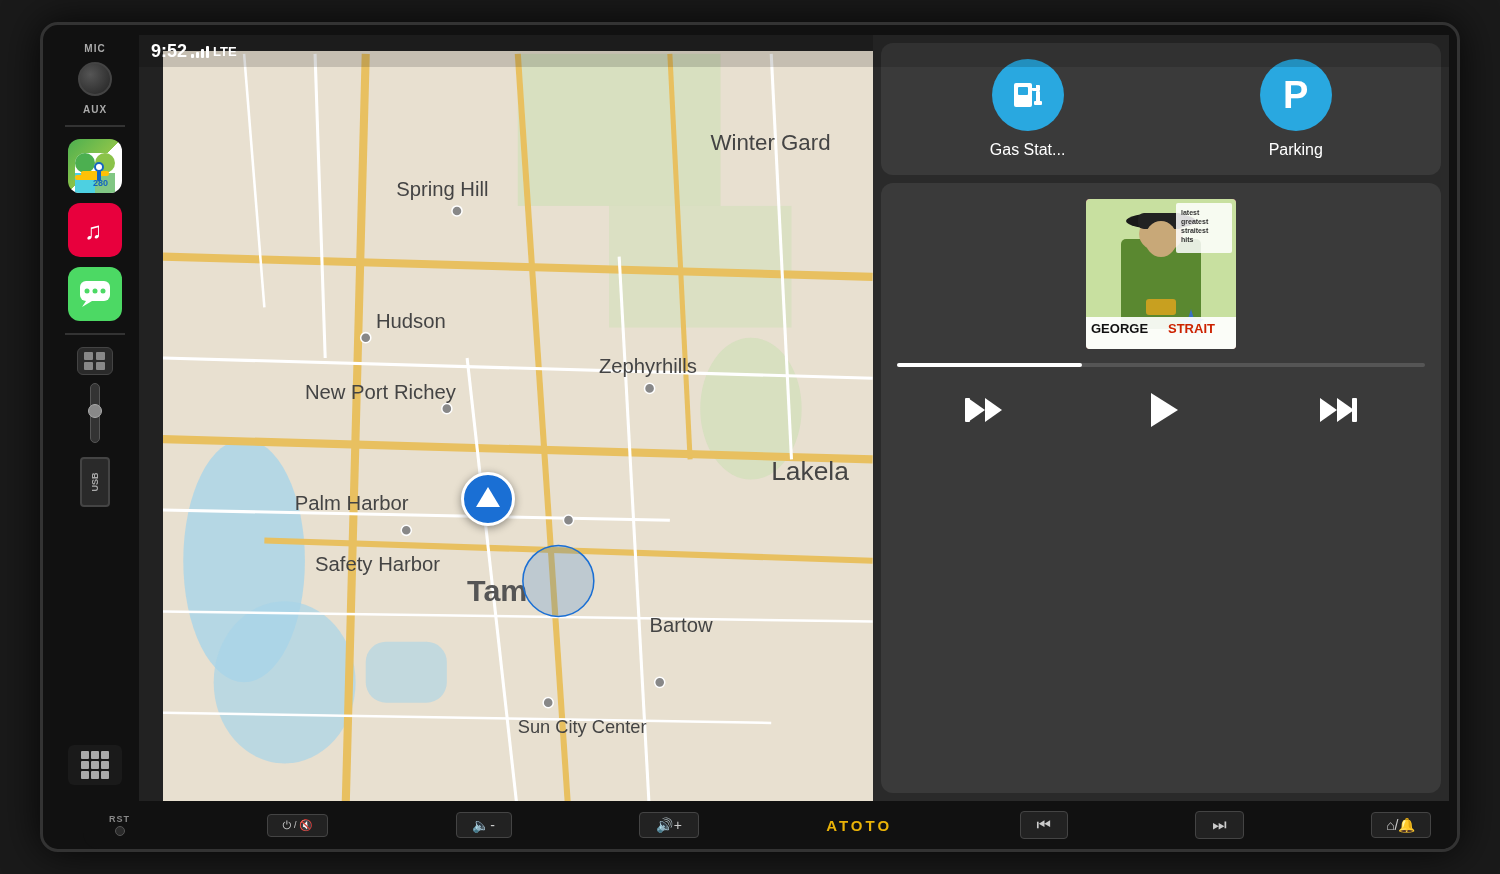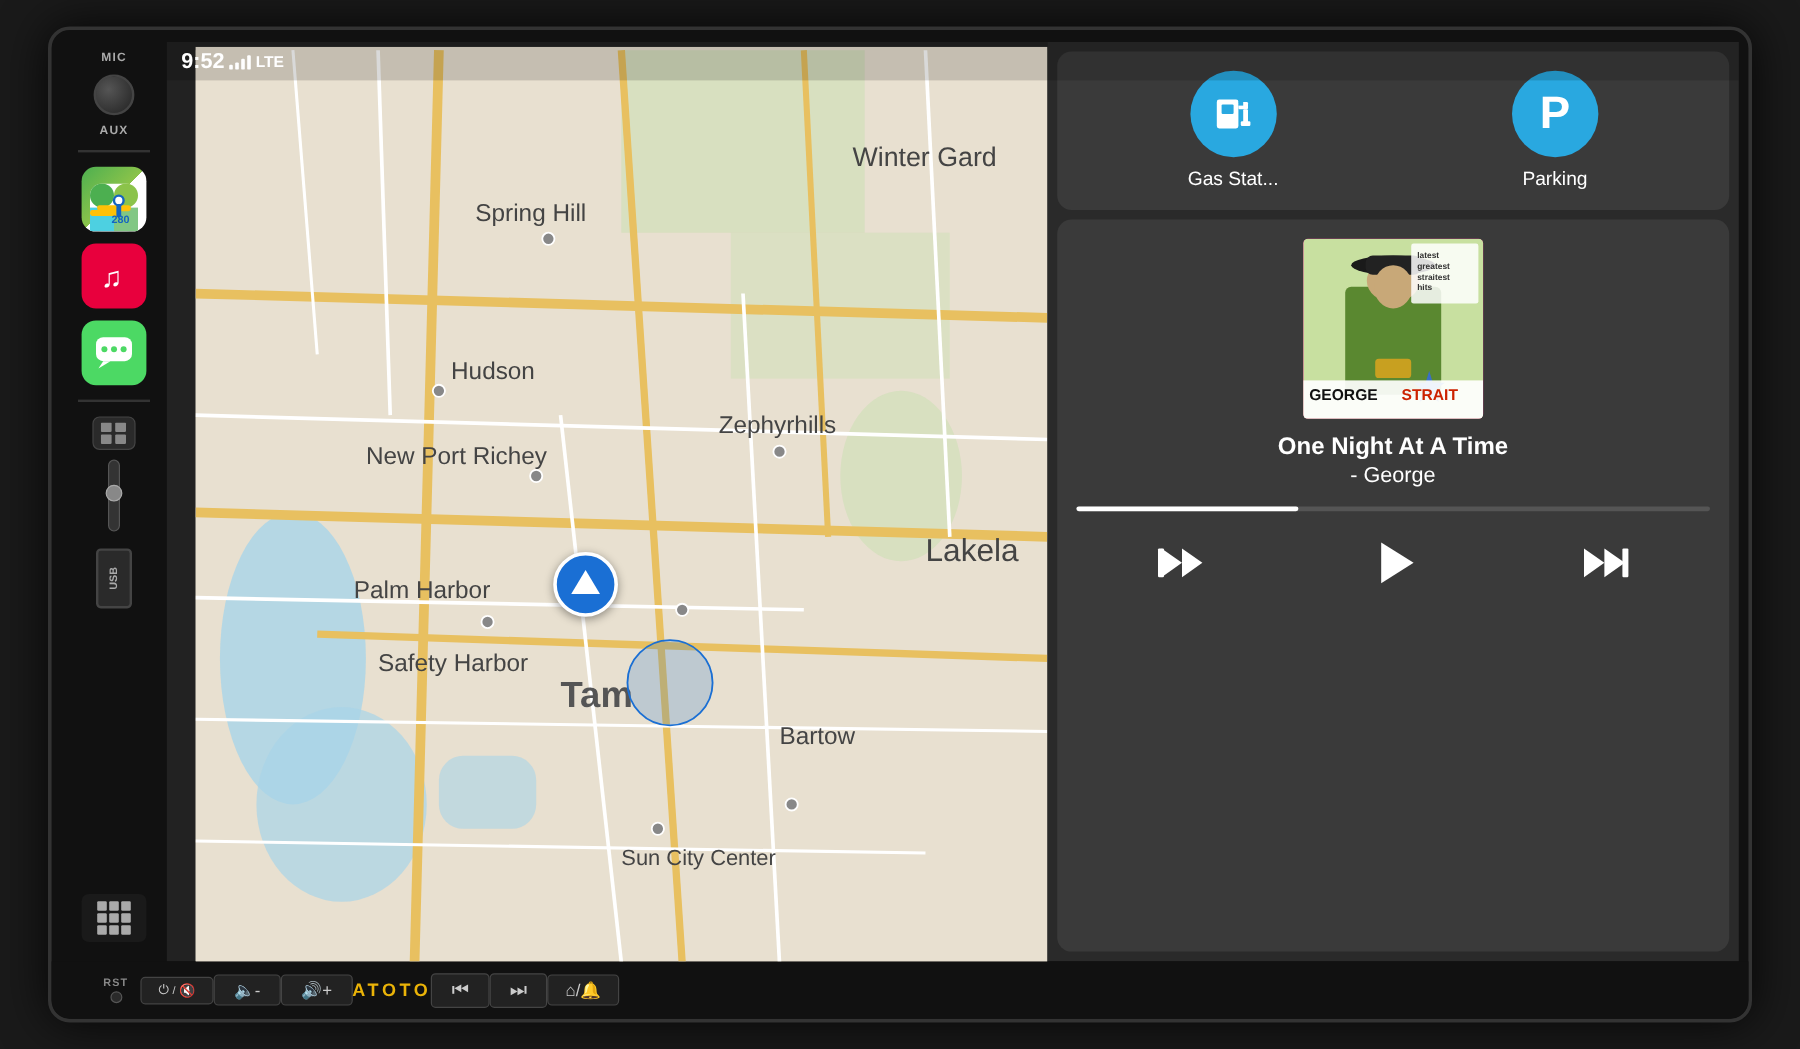--- a/index.html
+++ b/index.html
@@ -194,21 +194,21 @@
       border-radius: 1px;
     }
     .lte-text {
       color: #fff;
       font-size: 13px;
       font-weight: 700;
     }
     
     .map-area {
       position: absolute;
-      top: 4px;
+      top: 16px;
       left: 0;
       width: 56%;
       height: 100%;
       overflow: hidden;
       padding-left: 24px;
     }
     .map-bg {
       width: 100%;
       height: 100%;
       background: #e8e0d0;
@@ -559,24 +559,20 @@
               <text x="95" y="25" font-size="7" fill="#333" font-family="Arial" font-weight="600">greatest</text>
               <text x="95" y="34" font-size="7" fill="#333" font-family="Arial" font-weight="600">straitest</text>
               <text x="95" y="43" font-size="7" fill="#333" font-family="Arial" font-weight="600">hits</text>
 
               <rect x="0" y="118" width="150" height="32" fill="rgba(255,255,255,0.92)"></rect>
               <text x="5" y="134" font-size="13" fill="#111" font-family="Arial" font-weight="900">GEORGE</text>
               <text x="82" y="134" font-size="13" fill="#cc2200" font-family="Arial" font-weight="900">STRAIT</text>
             </svg>
           </div>
 
-          <div style="text-align:center;">
-            <div class="song-title">One Night At A Time</div>
-            <div class="song-title" style="font-size:18px;font-weight:500;">- George</div>
-          </div>
 
           <div class="progress-bar-area">
             <div class="progress-fill"></div>
           </div>
 
           <div class="playback-controls">
             <button class="ctrl-btn">
               <svg width="50" height="40" viewBox="0 0 50 40">
                 <polygon points="25,20 8,8 8,32" fill="white"></polygon>
                 <polygon points="42,20 25,8 25,32" fill="white"></polygon>
@@ -594,21 +590,21 @@
                 <polygon points="25,8 42,20 25,32" fill="white"></polygon>
                 <rect x="40" y="8" width="5" height="24" rx="1" fill="white"></rect>
               </svg>
             </button>
           </div>
         </div>
       </div>
     </div>
   </div>
 
-  <div style="height:48px;background:#111;border-radius:0 0 16px 16px;display:flex;align-items:center;justify-content:flex-start;padding:0 43px;flex-shrink:0;">
+  <div style="height:48px;background:#111;border-radius:0 0 16px 16px;display:flex;align-items:center;justify-content:space-between;padding:0 26px;flex-shrink:0;margin-left:40px;">
 
     <div style="position:relative;display:flex;flex-direction:column;align-items:center;margin-right:10px;">
       <span style="color:#888;font-size:9px;font-weight:600;letter-spacing:1px;">RST</span>
       <div style="width:10px;height:10px;background:#2a2a2a;border-radius:50%;border:1px solid #555;margin-top:2px;"></div>
     </div>
 
     <button style="background:#222;border:1px solid #444;border-radius:4px;color:#ccc;font-size:11px;padding:4px 14px;cursor:pointer;display:flex;align-items:center;gap:3px;">
       <span>⏻</span>
       <span style="font-size:9px;">/</span>
       <span>🔇</span>

